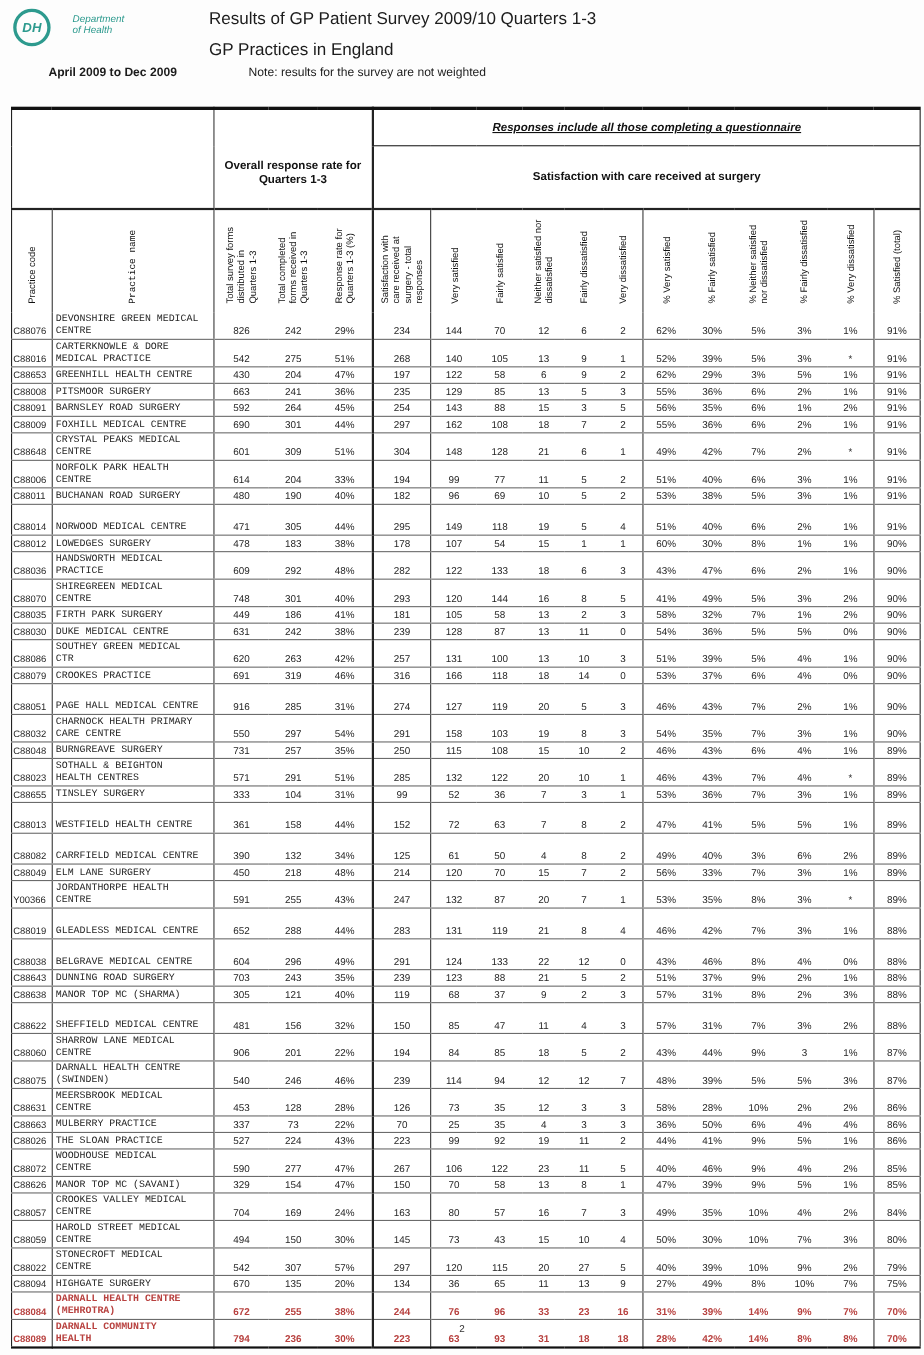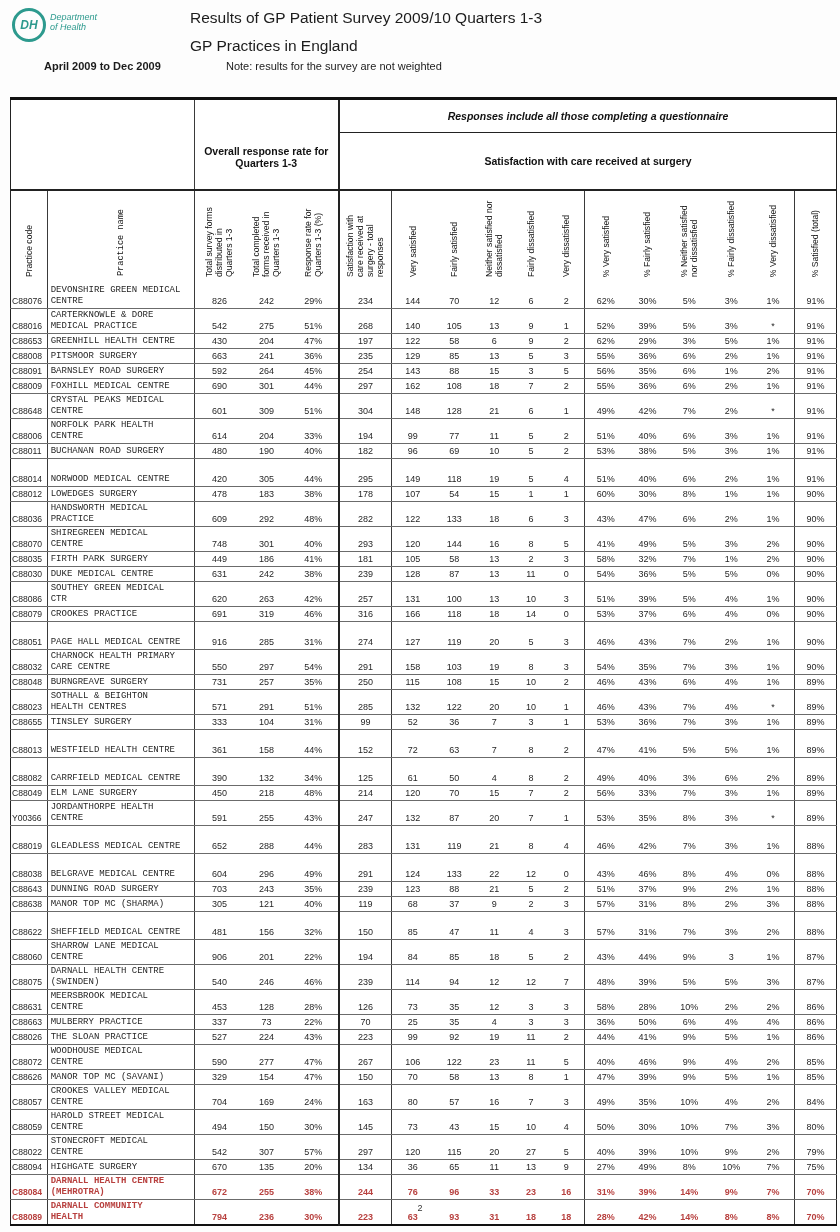--- a/index.html
+++ b/index.html
@@ -8,37 +8,37 @@
     font-family:"Liberation Sans",sans-serif;color:#222;position:relative;overflow:hidden;
   }
   
   .doc-header{position:relative;height:94px;}
   .logo{position:absolute;left:12px;top:8px;display:flex;align-items:flex-start;}
   .logo-ring{
     width:28px;height:28px;border:3px solid #2d9a8e;border-radius:50%;
     display:flex;align-items:center;justify-content:center;
     color:#2d9a8e;font-weight:bold;font-style:italic;font-size:12px;letter-spacing:0;
   }
-  .logo-text{color:#2d9a8e;font-style:italic;font-size:9px;line-height:1.15;margin-left:4px;margin-top:4px;}
+  .logo-text{color:#2d9a8e;font-style:italic;font-size:9px;line-height:1.15;margin-left:20px;margin-top:4px;}
   .titles{position:absolute;left:190px;top:4px;}
   .title-line{font-size:15.5px;color:#1c1c1c;line-height:28px;}
   .date-range{position:absolute;left:44px;top:60px;font-size:11px;font-weight:bold;color:#1c1c1c;}
   .note{position:absolute;left:190px;top:60px;font-size:11px;color:#1c1c1c;padding-left:36px;}
 
   
   #gp-table{
     position:absolute;left:10px;top:97px;width:827px;
     border-collapse:collapse;table-layout:fixed;
     border-left:1px solid #222;border-right:1px solid #222;
     border-top:3px solid #111;border-bottom:2px solid #111;
     background:#fff;
   }
   #gp-table th,#gp-table td{margin:0;}
   .ghead{font-size:10.5px;font-weight:bold;text-align:center;color:#111;}
-  .ghead.italic{font-style:italic;}
+  .ghead.italic{font-style:italic;text-decoration:underline;}
   th.corner{height:30px;}
   th.overall-cell{vertical-align:middle;padding-top:26px;}
   th.responses-cell{vertical-align:middle;border-bottom:1px solid #222;height:30px;}
   th.satisfaction-cell{vertical-align:middle;height:54px;}
   .vhead{height:87px;vertical-align:bottom;text-align:center;padding:3px 1px;border-top:2px solid #222;}
   .vtext{
     display:inline-block;writing-mode:vertical-rl;transform:rotate(180deg);
     font-size:8.6px;font-weight:normal;color:#111;line-height:1.18;max-height:81px;text-align:left;
   }
   #gp-table tbody td{
@@ -301,21 +301,21 @@
         <td class="num">53%</td>
         <td class="num">38%</td>
         <td class="num">5%</td>
         <td class="num">3%</td>
         <td class="num">1%</td>
         <td class="num">91%</td>
       </tr>
       <tr class="tall">
         <td class="code">C88014</td>
         <td class="name">NORWOOD MEDICAL CENTRE</td>
-        <td class="num">420</td>
+        <td class="num">471</td>
         <td class="num">305</td>
         <td class="num">44%</td>
         <td class="num">295</td>
         <td class="num">149</td>
         <td class="num">118</td>
         <td class="num">19</td>
         <td class="num">5</td>
         <td class="num">4</td>
         <td class="num">51%</td>
         <td class="num">40%</td>

